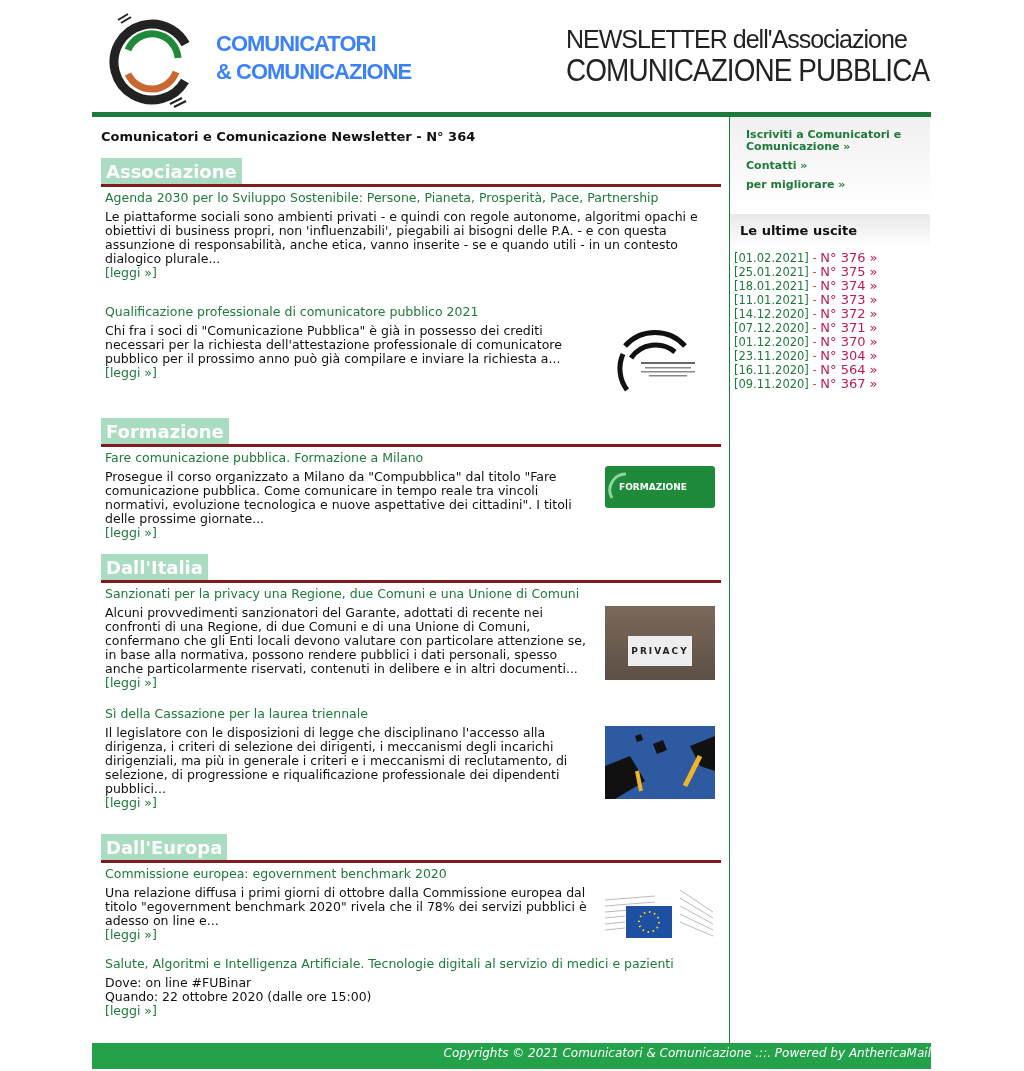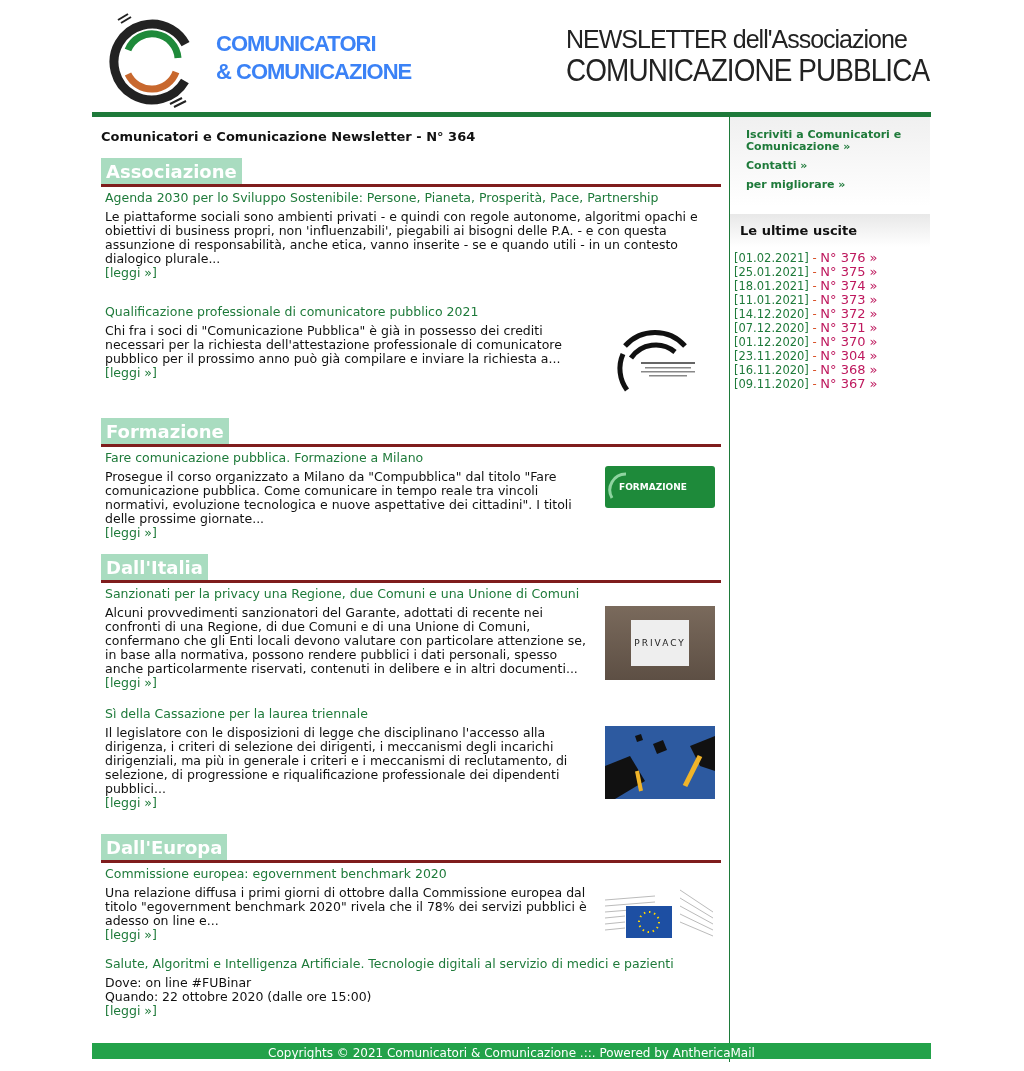--- a/index.html
+++ b/index.html
@@ -26,21 +26,21 @@
   .leggi { color: #1e7a3a; font-size: 12.5px; line-height: 14px; display: block; }
   .thumb { width: 110px; flex-shrink: 0; margin-right: 6px; }
   .side-links { background: linear-gradient(#f0f0f0, #ffffff); padding: 12px 8px 8px 16px; }
   .side-links a { display: block; color: #1e7a3a; font-size: 11px; font-weight: bold; line-height: 12px; margin-bottom: 7px; text-decoration: none; }
   .side-head { background: linear-gradient(#e8e8e8, #ffffff); padding: 9px 10px; font-size: 13px; font-weight: bold; margin-top: 8px; }
   .issues { padding: 4px 4px; }
   .issue { font-size: 11.5px; line-height: 14px; white-space: nowrap; }
   .issue .d { color: #1e7a3a; font-family: "DejaVu Sans", sans-serif; }
   .issue .sep { color: #d9542b; }
   .issue .n { color: #be185d; font-size: 13px; }
-  .footer { position: absolute; left: 92px; top: 1043px; width: 839px; height: 16px; background: #23a24a; color: #fff; font-size: 12px; text-align: center; line-height: 20px; }
+  .footer { position: absolute; left: 92px; top: 1043px; width: 839px; height: 26px; background: #23a24a; color: #fff; font-size: 12px; text-align: right; line-height: 20px; font-style: italic; }
 </style>
 </head>
 <body>
 
 <div class="page">
   <div class="header">
     <svg class="logo-mark" viewBox="0 0 90 96">
       <circle cx="44" cy="50" r="38" fill="none" stroke="#222" stroke-width="9" stroke-dasharray="200 40" transform="rotate(30 44 50)"></circle>
       <path d="M20 38 A26 26 0 0 1 70 46" fill="none" stroke="#1e8a3a" stroke-width="7"></path>
       <path d="M68 60 A26 26 0 0 1 20 62" fill="none" stroke="#c8682e" stroke-width="7"></path>
@@ -114,21 +114,21 @@
         <span class="lbl">Dall'Italia</span>
       </div>
       <div class="article" style="margin-bottom:16px">
         <div class="art-title">Sanzionati per la privacy una Regione, due Comuni e una Unione di Comuni</div>
         <div class="art-row">
           <div>
             <div class="art-text">Alcuni provvedimenti sanzionatori del Garante, adottati di recente nei confronti di una Regione, di due Comuni e di una Unione di Comuni, confermano che gli Enti locali devono valutare con particolare attenzione se, in base alla normativa, possono rendere pubblici i dati personali, spesso anche particolarmente riservati, contenuti in delibere e in altri documenti...</div>
             <a class="leggi">[leggi »]</a>
           </div>
           <div class="thumb" style="height:74px;background:linear-gradient(#7a6a5c,#5d4f44);display:flex;align-items:flex-end;justify-content:center;padding-bottom:14px">
-            <span style="background:#eee;color:#222;font-size:9px;font-weight:normal;letter-spacing:2px;padding:18px 3px">PRIVACY</span>
+            <span style="background:#eee;color:#222;font-size:9px;font-weight:bold;letter-spacing:2px;padding:10px 3px">PRIVACY</span>
           </div>
         </div>
       </div>
       <div class="article">
         <div class="art-title">Sì della Cassazione per la laurea triennale</div>
         <div class="art-row">
           <div>
             <div class="art-text">Il legislatore con le disposizioni di legge che disciplinano l'accesso alla dirigenza, i criteri di selezione dei dirigenti, i meccanismi degli incarichi dirigenziali, ma più in generale i criteri e i meccanismi di reclutamento, di selezione, di progressione e riqualificazione professionale dei dipendenti pubblici...</div>
             <a class="leggi">[leggi »]</a>
           </div>
@@ -191,20 +191,20 @@
       <div class="side-head">Le ultime uscite</div>
       <div class="issues">
         <div class="issue"><span class="d">[01.02.2021]</span><span class="sep"> - </span><span class="n">N° 376 »</span></div>
         <div class="issue"><span class="d">[25.01.2021]</span><span class="sep"> - </span><span class="n">N° 375 »</span></div>
         <div class="issue"><span class="d">[18.01.2021]</span><span class="sep"> - </span><span class="n">N° 374 »</span></div>
         <div class="issue"><span class="d">[11.01.2021]</span><span class="sep"> - </span><span class="n">N° 373 »</span></div>
         <div class="issue"><span class="d">[14.12.2020]</span><span class="sep"> - </span><span class="n">N° 372 »</span></div>
         <div class="issue"><span class="d">[07.12.2020]</span><span class="sep"> - </span><span class="n">N° 371 »</span></div>
         <div class="issue"><span class="d">[01.12.2020]</span><span class="sep"> - </span><span class="n">N° 370 »</span></div>
         <div class="issue"><span class="d">[23.11.2020]</span><span class="sep"> - </span><span class="n">N° 304 »</span></div>
-        <div class="issue"><span class="d">[16.11.2020]</span><span class="sep"> - </span><span class="n">N° 368 »</span></div>
+        <div class="issue"><span class="d">[16.11.2020]</span><span class="sep"> - </span><span class="n">N° 564 »</span></div>
         <div class="issue"><span class="d">[09.11.2020]</span><span class="sep"> - </span><span class="n">N° 367 »</span></div>
       </div>
     </div>
   </div>
 </div>
 
 <div class="footer">Copyrights © 2021 Comunicatori &amp; Comunicazione .::. Powered by AnthericaMail</div>
 
 </body></html>

